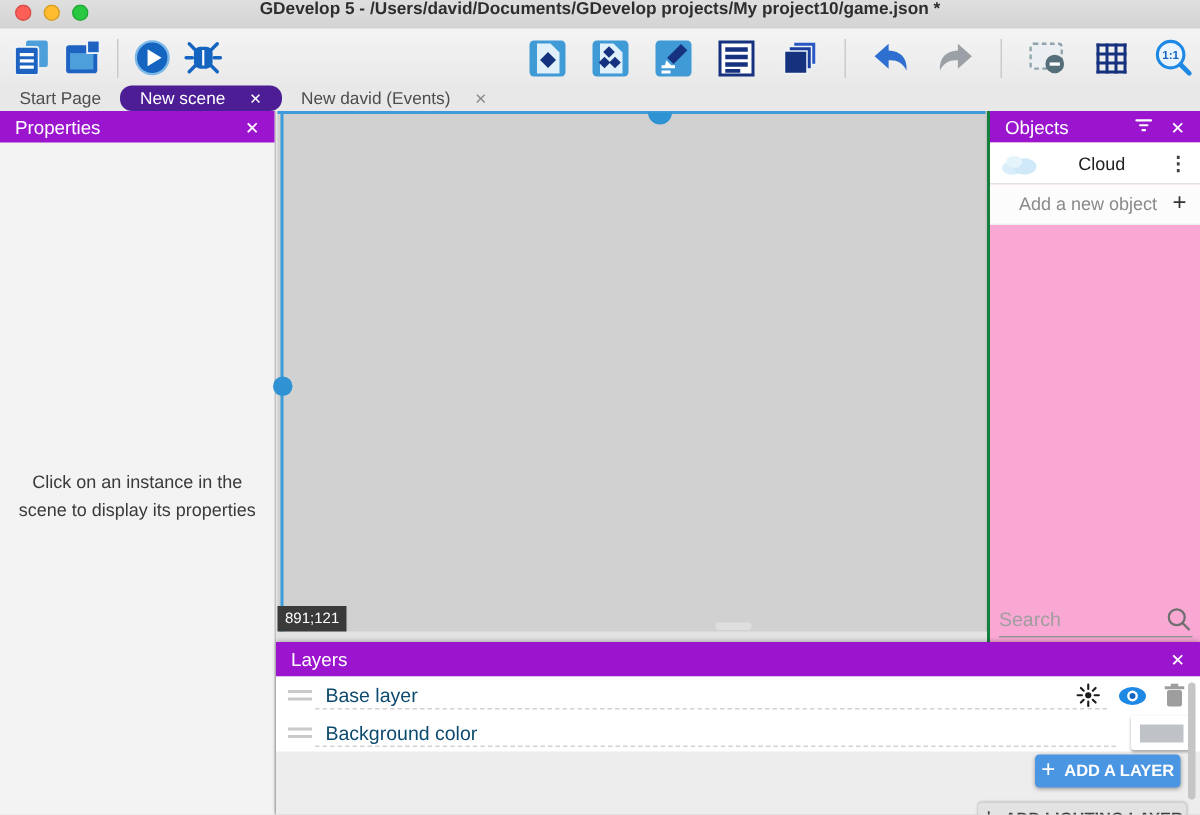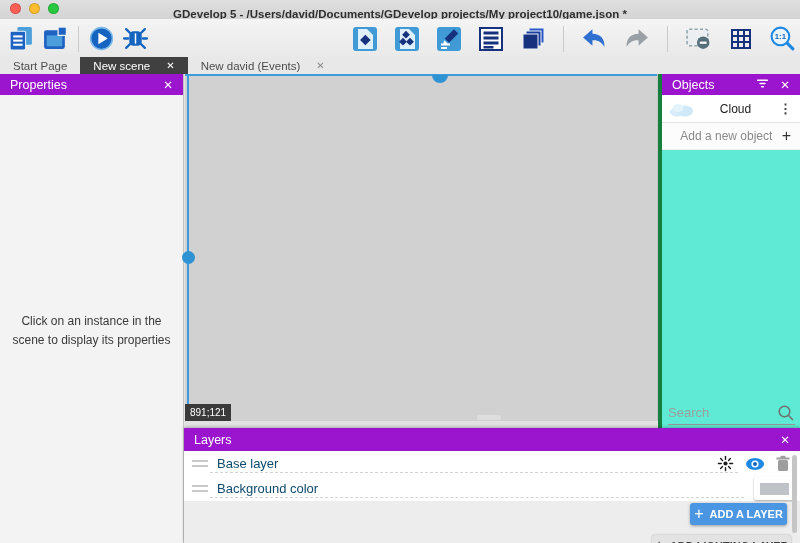--- a/index.html
+++ b/index.html
@@ -3,42 +3,42 @@
 <meta charset="utf-8">
 <style>
   * { margin:0; padding:0; box-sizing:border-box; }
   html,body { width:800px; height:543px; overflow:hidden;
     font-family:"Liberation Sans", sans-serif; background:#e4e4e4; }
   #app { position:absolute; top:0; left:0; width:800px; height:543px; }
 
   
   .titlebar { position:absolute; top:0; left:0; right:0; height:29px;
     background:linear-gradient(#dfdfdf,#cecece); border-bottom:1px solid #b2b2b2;
-    display:flex; align-items:center; justify-content:center; }
+    display:flex; justify-content:center; }
   .traffic { position:absolute; left:10px; top:3px; display:flex; gap:8px; }
   .light { width:11px; height:11px; border-radius:50%; border:0.5px solid rgba(0,0,0,.15); }
   .light.red{background:#ff5f57}.light.yellow{background:#febc2e}.light.green{background:#28c840}
   .title-text { font-size:11.5px; font-weight:600; color:#2e2e2e; white-space:nowrap; }
 
   
   .toolbar { position:absolute; top:19px; left:0; right:0; height:38px;
     background:linear-gradient(#f4f4f4,#e9e9e9); }
   .tb-left { position:absolute; left:7px; top:5px; display:flex; align-items:center; gap:5px; }
   .tb-right { position:absolute; right:3px; top:5px; display:flex; align-items:center; gap:13px; }
   .tbtn { width:29px; height:29px; border:none; background:transparent; padding:1px;
     display:flex; align-items:center; justify-content:center; cursor:pointer; }
   .tb-sep { width:1px; height:26px; background:#cbcbcb; margin:0 3px; }
 
   
   .tabbar { position:absolute; top:57px; left:0; right:0; height:17px; background:#e8e8e8;
     display:flex; align-items:stretch; }
   .tab { display:flex; align-items:center; padding:0 13px; font-size:11.5px; color:#4d4d4d;
     cursor:pointer; white-space:nowrap; }
   .tab .close { margin-left:16px; font-size:10px; color:#8a8a8a; }
-  .tab.active { background:#404040; color:#fff; }
+  .tab.active { background:#4c1d95; color:#fff;border-radius:8px; }
   .tab.active .close { color:#fff; }
 
   
   .panel-header { height:21px; background:#9b15ce; color:#fff; display:flex;
     align-items:center; padding:0 10px; font-size:12.5px; flex:none; }
   .ph-spacer { flex:1; }
   .hx { font-size:11.5px; color:#fff; cursor:pointer; background:none; border:none;
     font-family:inherit; }
 
   
@@ -58,21 +58,21 @@
   .vscroll-line { position:absolute; left:2px; top:0; bottom:0; width:2px; background:#3d9bd9; }
   .vscroll-thumb { position:absolute; left:-3px; top:177px; width:13px; height:13px;
     border-radius:50%; background:#2f93d3; cursor:grab; }
   .bscroll-thumb { position:absolute; bottom:1px; left:292px; width:24px; height:5px;
     background:#dedede; border-radius:2px; cursor:grab; }
   .coord-badge { position:absolute; left:0; bottom:0; background:#3a3a3a; color:#fff;
     font-size:10px; padding:3px 5px; }
 
   
   .objects-panel { position:absolute; left:658px; top:74px; width:142px; height:354px;
-    background:#5eead4; border-left:4px solid #15803d; display:flex; flex-direction:column; }
+    background:#f9a8d4; border-left:2px solid #15803d; display:flex; flex-direction:column; }
   .object-row { height:28px; display:flex; align-items:center; padding:0 6px;
     background:#fff; border-bottom:1px solid #e2e2e2; cursor:pointer; }
   .object-name { flex:1; text-align:center; font-size:12px; color:#212121; }
   .obj-menu { border:none; background:none; font-size:13px; font-weight:bold; color:#424242;
     cursor:pointer; padding:0 2px; }
   .add-object-row { height:27px; display:flex; align-items:center; padding:0 9px;
     color:#8a8a8a; font-size:12px; border-bottom:1px solid #efefef; cursor:pointer; background:#fcfcfc; }
   .add-object-label { flex:1; text-align:center; }
   .plus-glyph { font-size:16px; color:#333; line-height:1; }
   .search-row { position:absolute; bottom:3px; left:6px; right:5px; height:24px;

